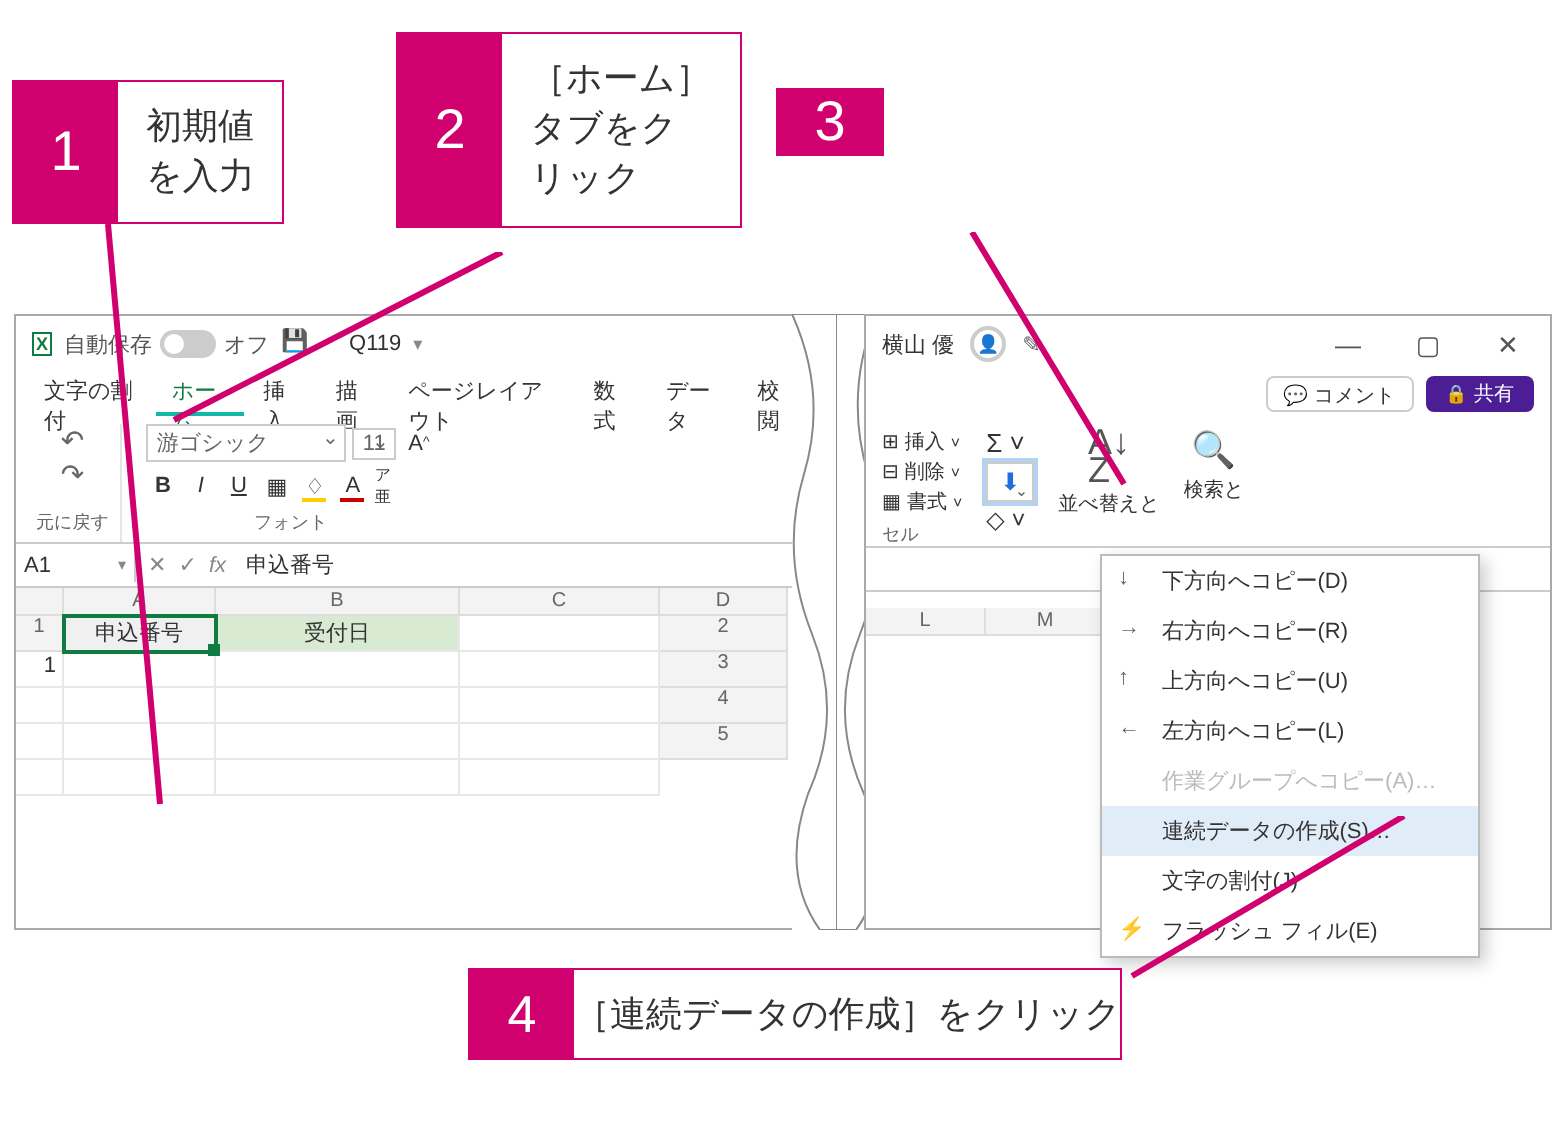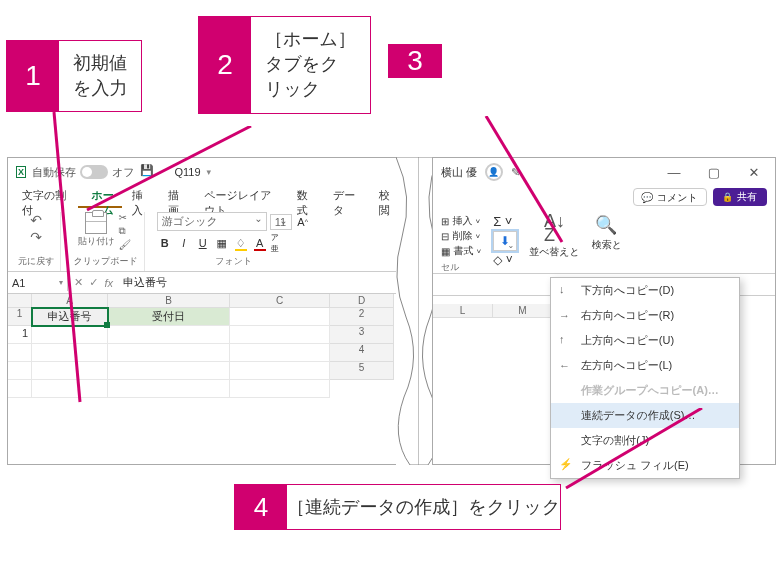--- a/index.html
+++ b/index.html
@@ -11,21 +11,21 @@
 .windowR { position:absolute; left:432px; top:157px; width:344px; height:308px; border:1px solid #aaa; background:#fff; }
 .titlebar { height:28px; display:flex; align-items:center; padding:0 8px; gap:6px; background:#fff; font-size:11px; }
 .excel-icon { width:10px; height:12px; display:inline-flex; align-items:center; justify-content:center; }
 .excel-icon::before { content:"X"; font-size:9px; font-weight:bold; color:#107c41; border:1px solid #107c41; padding:0 1px; }
 .autosave { display:flex; align-items:center; gap:4px; color:#555; }
 .toggle { width:28px; height:14px; background:#ccc; border-radius:7px; position:relative; }
 .toggle::after { content:""; width:10px; height:10px; background:#fff; border-radius:50%; position:absolute; left:2px; top:2px; }
 .qat-icon { width:16px; height:16px; color:#666; }
 .tabsL { display:flex; gap:2px; padding:0 6px; font-size:11px; height:22px; }
 .tabL { padding:2px 8px; cursor:pointer; color:#333; }
-.tabL.active { border-bottom:2px solid #a16207; color:#107c41; font-weight:700;text-align:right; }
+.tabL.active { border-bottom:2px solid #14b8a6; color:#107c41; font-weight:400; }
 .ribbonL { height:64px; border-bottom:1px solid #ccc; display:flex; padding:4px 4px 0; gap:6px; }
 .rgroup { display:flex; flex-direction:column; justify-content:space-between; align-items:center; border-right:1px solid #e5e5e5; padding:0 6px 2px; font-size:9px; color:#666; }
 .rgroup .glabel { font-size:9px; padding-bottom:1px; }
 .big-paste { display:flex; flex-direction:column; align-items:center; gap:1px; }
 .clip-ico { width:22px; height:22px; border:1px solid #999; background:linear-gradient(#fff,#fff 40%,#bbb 41%,#bbb 43%,#fff 44%); position:relative; }
 .clip-ico::before { content:""; position:absolute; top:-3px; left:6px; width:10px; height:5px; border:1px solid #999; border-radius:2px 2px 0 0; background:#fff; }
 .side-stack { display:flex; flex-direction:column; gap:2px; font-size:10px; }
 .cut::before { content:"✂"; margin-right:2px; }
 .copy::before { content:"⧉"; margin-right:2px; }
 .brush::before { content:"🖌"; margin-right:2px; }
@@ -58,21 +58,21 @@
 .ribbonR { border-bottom:1px solid #ccc; display:flex; padding:4px 8px; gap:12px; height:64px; }
 .cellsgrp { display:flex; flex-direction:column; gap:1px; font-size:10px; color:#333; }
 .cgline { display:flex; align-items:center; gap:3px; }
 .fillbtn { width:24px; height:20px; border:1px solid #ccc; display:flex; align-items:center; justify-content:center; font-size:12px; color:#1e6fd9; position:relative; }
 .fillbtn::after { content:"⌄"; position:absolute; right:2px; bottom:0; font-size:8px; color:#666; }
 .fillactive { outline:2px solid #b5d3f0; }
 .vstack { display:flex; flex-direction:column; align-items:center; gap:2px; font-size:10px; }
 .az-ico { font-size:18px; color:#555; line-height:0.8; }
 .popup { position:absolute; left:550px; top:277px; width:190px; background:#fff; border:1px solid #bbb; box-shadow:3px 3px 8px rgba(0,0,0,.2); z-index:60; font-size:11px; }
 .popup .mi { padding:5px 10px 5px 30px; color:#333; position:relative; }
-.popup .mi.disabled { color:#bbb;font-weight:bold; }
+.popup .mi.disabled { color:#bbb; }
 .popup .mi .mico { position:absolute; left:8px; top:5px; font-size:11px; color:#666; }
 .gridR { position:absolute; left:0; top:146px; right:0; display:grid; grid-template-columns:60px 60px 60px; }
 .gridR .gh { background:#f3f3f3; border-right:1px solid #ddd; border-bottom:1px solid #ddd; text-align:center; font-size:10px; color:#666; padding:1px 0; }
 .wave { position:absolute; top:157px; height:308px; width:34px; background:#fff; }
 .wave svg { width:100%; height:100%; }
 .c4 { position:absolute; left:234px; top:484px; display:flex; border:1px solid #d0006f; z-index:100; }
 .c4 .num { background:#d0006f; color:#fff; font-size:26px; width:52px; display:flex; align-items:center; justify-content:center; }
 .c4 .txt { background:#fff; color:#333; font-size:18px; padding:10px 0; }
 svg.connector { position:absolute; z-index:70; pointer-events:none; }
 </style>
@@ -131,38 +131,24 @@
     <div class="tabL">校閲</div>
   </div>
   <div class="ribbonL">
     <div class="rgroup">
       <div style="display:flex;flex-direction:column;gap:1px;">
         <span style="font-size:14px;">↶</span>
         <span style="font-size:14px;">↷</span>
       </div>
       <span class="glabel">元に戻す</span>
     </div>
-    <div class="rgroup">
-      <div style="display:flex;gap:4px;align-items:flex-start;">
-        <div class="big-paste">
-          <div class="clip-ico"></div>
-          <span style="font-size:9px;">貼り付け</span>
-        </div>
-        <div class="side-stack">
-          <span class="cut"></span>
-          <span class="copy"></span>
-          <span class="brush"></span>
-        </div>
-      </div>
-      <span class="glabel">クリップボード</span>
-    </div>
     <div class="rgroup" style="border-right:none;">
       <div>
         <div class="fontrow" style="margin-bottom:4px;">
-          <span class="sel" style="width:110px;">游ゴシック</span>
+          <span class="sel" style="width:100px;">游ゴシック</span>
           <span class="sel" style="width:22px;">11</span>
           <span class="fbtn">A<sup style="font-size:7px;">^</sup></span>
         </div>
         <div class="fontrow">
           <span class="fbtn" style="font-weight:bold;">B</span>
           <span class="fbtn" style="font-style:italic;">I</span>
           <span class="fbtn underline">U</span>
           <span class="fbtn">▦</span>
           <span class="fbtn" style="position:relative;">♢<span style="position:absolute;bottom:0;left:2px;width:12px;height:2px;background:#fc0;"></span></span>
           <span class="fbtn" style="position:relative;">A<span style="position:absolute;bottom:0;left:2px;width:12px;height:2px;background:#c00;"></span></span>

